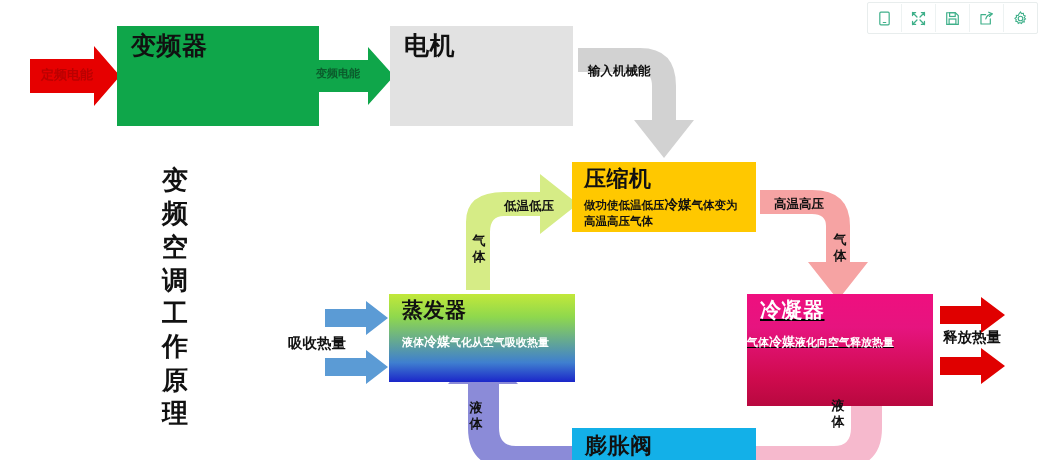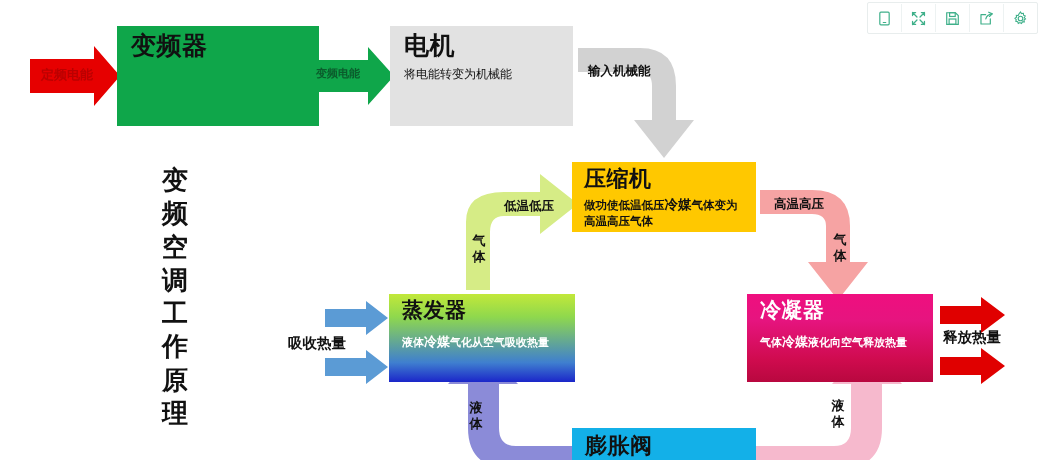--- a/index.html
+++ b/index.html
@@ -63,25 +63,26 @@
   #box-compressor .desc{font-size:11.5px;color:#111;margin:6px 12px 0 12px;font-weight:bold;}
 
   #box-evaporator{
     left:389px;top:294px;width:186px;height:88px;
     background:linear-gradient(180deg,#c2e83a 0%,#8fd84d 26%,#3f7fcf 78%,#1b26c9 100%);
   }
   #box-evaporator .ttl{font-size:21px;color:#111;margin:5px 0 0 13px;}
   #box-evaporator .desc{font-size:11px;color:#ffffff;margin:12px 13px 0 13px;font-weight:bold;}
 
   #box-condenser{
-    left:747px;top:294px;width:186px;height:88px;
+    left:747px;top:294px;width:186px;height:112px;
     background:linear-gradient(180deg,#ef0f7f 0%,#e6147f 30%,#cf0b4e 75%,#b8083f 100%);
+    text-decoration:underline;
   }
   #box-condenser .ttl{font-size:21px;color:#ffffff;margin:5px 0 0 13px;}
-  #box-condenser .desc{font-size:11px;color:#ffffff;margin:12px 13px 0 13px;font-weight:bold;}
+  #box-condenser .desc{font-size:11px;color:#ffffff;margin:12px 13px 0 0;font-weight:bold;}
 
   #box-valve{
     left:572px;top:428px;width:184px;height:60px;
     background:#13b0e8;
   }
   #box-valve .ttl{font-size:22px;color:#111;margin:6px 0 0 13px;}
 
   
   #vtitle{
     left:152px;top:164px;width:46px;
@@ -143,21 +144,20 @@
     <polygon points="940,306 981,306 981,297 1005,315 981,333 981,324 940,324" fill="#e00000"></polygon>
     <polygon points="940,357 981,357 981,348 1005,366 981,384 981,375 940,375" fill="#e00000"></polygon>
   </svg>
 
   <div class="abs box" id="box-inverter">
     <div class="ttl">变频器</div>
   </div>
 
   <div class="abs box" id="box-motor">
     <div class="ttl">电机</div>
-    <div class="desc">将电能转变为机械能</div>
   </div>
 
   <div class="abs box" id="box-compressor">
     <div class="ttl">压缩机</div>
     <div class="desc">
       <span>做功使低温低压</span><span style="font-size:13.5px;font-weight:bold;">冷媒</span><span>气体变为高温高压气体</span>
     </div>
   </div>
 
   <div class="abs box" id="box-evaporator">

